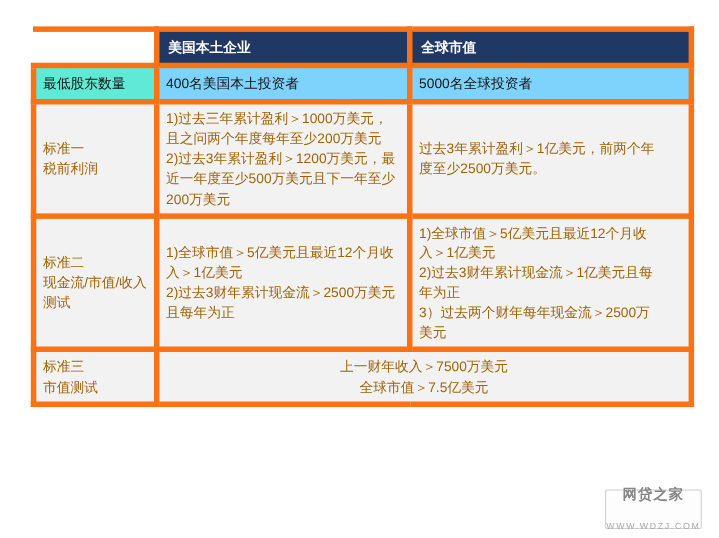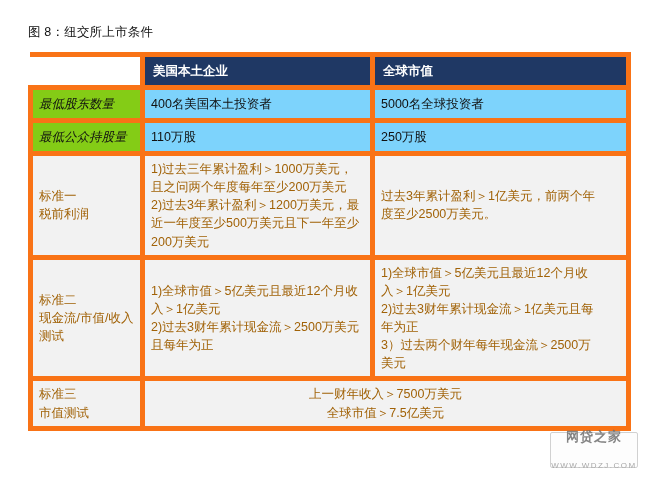--- a/index.html
+++ b/index.html
@@ -63,42 +63,41 @@
     padding: 2px 8px;
     font-size: 12.5px;
   }
   tr.data-row td {
     background: #7dd3fc;
     color: #111111;
     height: 20px;
     font-size: 12.5px;
   }
   tr.data-row td.lbl {
-    background: #84cc16;
-    font-style: italic;
+    background: #5eead4;
   }
   tr.big-row td {
     background: #f2f2f2;
     color: #a16207;
     font-size: 12.5px;
     vertical-align: middle;
   }
   td.lbl {
     white-space: pre-line;
   }
   td.cell {
     white-space: pre-line;
   }
   td.center {
     text-align: center;
   }
   .watermark {
     position: absolute;
     right: 16px;
-    bottom: 21px;
+    bottom: 8px;
     width: 86px;
     height: 34px;
     border: 1px solid #c9c9c9;
     border-radius: 2px;
     background: #fdfdfd;
     display: flex;
     flex-direction: column;
     align-items: center;
     justify-content: center;
     opacity: 0.85;
@@ -115,21 +114,20 @@
     color: #9a9a9a;
     letter-spacing: 1.5px;
     margin-top: 16px;
   }
 </style>
 </head>
 <body>
 
 <div class="page">
 
-  <div class="fig-title">图 8：纽交所上市条件</div>
 
   <table class="listing">
     <colgroup>
       <col class="col-label">
       <col class="col-us">
       <col class="col-global">
     </colgroup>
     <tbody>
       <tr class="head-row">
         <td class="blank"></td>
@@ -137,25 +135,20 @@
         <td>全球市值</td>
       </tr>
 
 
       <tr class="data-row">
         <td class="lbl">最低股东数量</td>
         <td class="cell">400名美国本土投资者</td>
         <td class="cell">5000名全球投资者</td>
       </tr>
 
-      <tr class="data-row">
-        <td class="lbl">最低公众持股量</td>
-        <td class="cell">110万股</td>
-        <td class="cell">250万股</td>
-      </tr>
 
 
 
       <tr class="big-row">
         <td class="lbl">标准一
 税前利润</td>
         <td class="cell">1)过去三年累计盈利＞1000万美元，
 且之问两个年度每年至少200万美元
 2)过去3年累计盈利＞1200万美元，最
 近一年度至少500万美元且下一年至少

